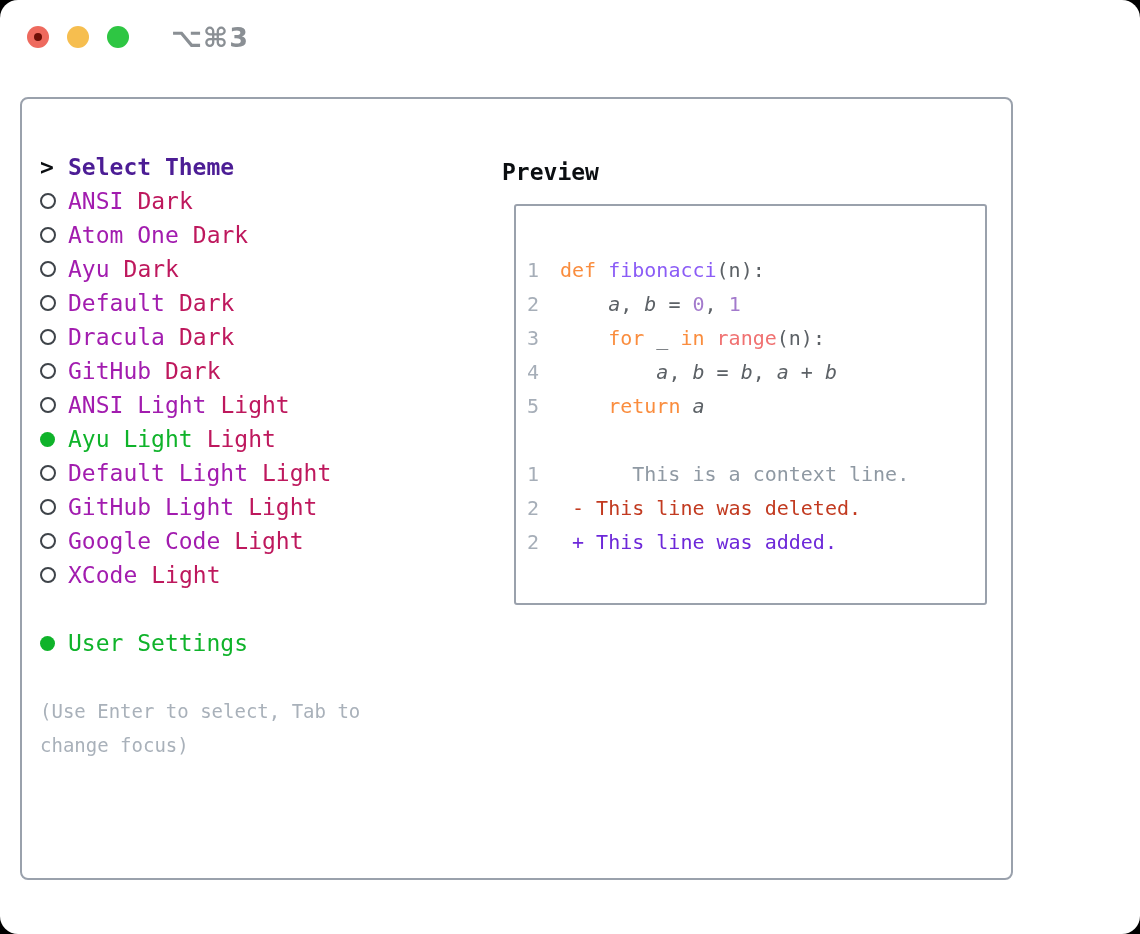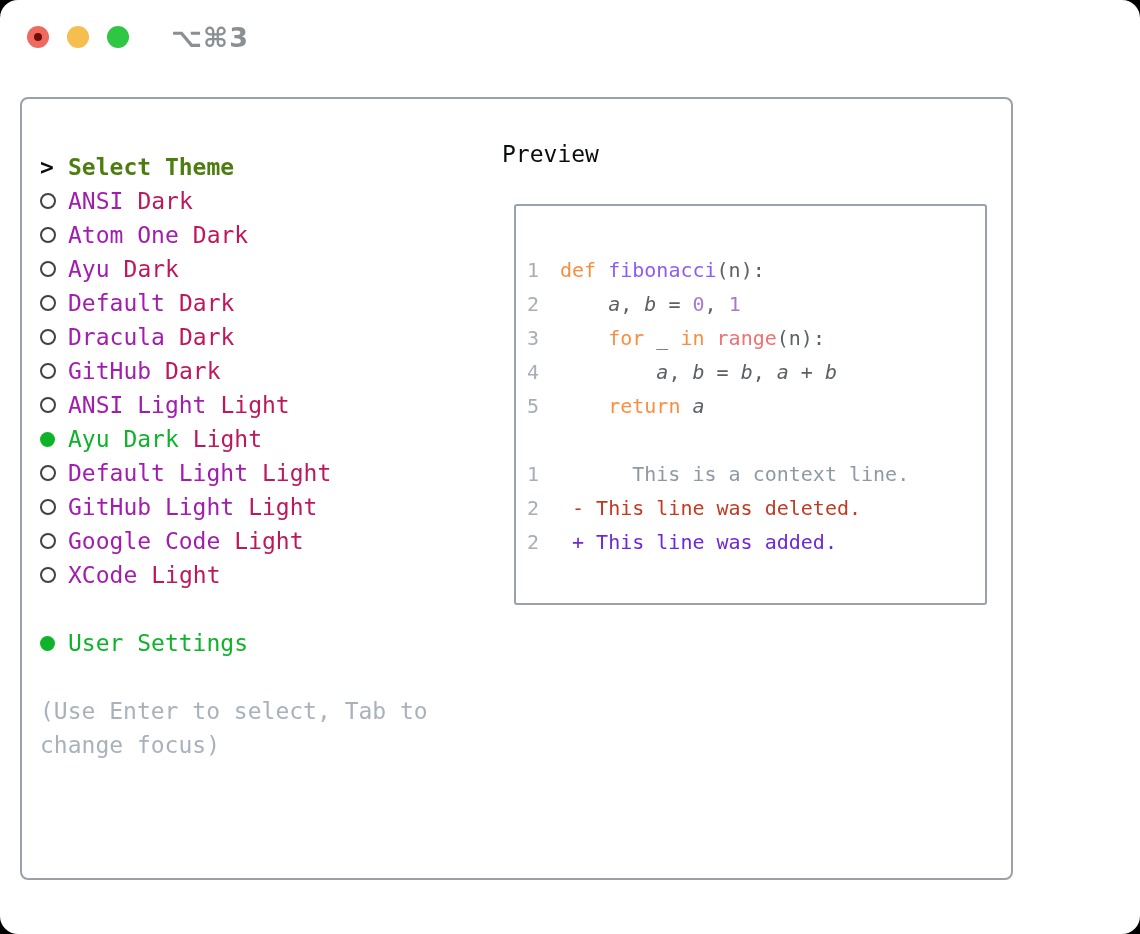--- a/index.html
+++ b/index.html
@@ -21,28 +21,28 @@
     position:absolute;left:20px;top:97px;width:989px;height:779px;
     border:2px solid #9aa1ac;border-radius:8px;background:#fff;
   }
   
   .left-col{position:absolute;left:18px;top:51px;width:440px;}
   .row{height:34px;display:flex;align-items:center;font-size:23px;}
   .bullet-col{width:28px;display:flex;align-items:center;flex:none;}
   .ring{width:12px;height:12px;border:2px solid #3e4349;border-radius:50%;display:inline-block;}
   .dot-filled{width:15px;height:15px;background:#0fb32a;border-radius:50%;display:inline-block;}
   .prompt-char{color:#0b0e11;font-weight:bold;}
-  .header-label{color:#4d7c0f;font-weight:bold;white-space:pre;}
+  .header-label{color:#4c1d95;font-weight:bold;white-space:pre;}
   .name{color:#a21caf;white-space:pre;}
   .tag{color:#be185d;margin-left:14px;white-space:pre;}
   .row.selected .name{color:#0fb32a;}
-  .help-line{color:#a9b1ba;font-size:23px;height:34px;display:flex;align-items:center;white-space:pre;}
-  
-  .preview-label{position:absolute;left:480px;top:38px;height:34px;display:flex;align-items:center;
-    font-size:23px;font-weight:normal;color:#0b0e11;}
+  .help-line{color:#a9b1ba;font-size:19px;height:34px;display:flex;align-items:center;white-space:pre;}
+  
+  .preview-label{position:absolute;left:480px;top:56px;height:34px;display:flex;align-items:center;
+    font-size:23px;font-weight:bold;color:#0b0e11;}
   .preview-box{
     position:absolute;left:492px;top:105px;width:473px;height:401px;
     border:2px solid #9aa1ac;border-radius:3px;background:#fff;
     padding:47px 0 0 11px;box-sizing:border-box;overflow:hidden;
   }
   .prow{height:34px;display:flex;align-items:center;font-size:20px;}
   .gutter{width:33px;flex:none;color:#a6aeb8;white-space:pre;}
   .ptext{white-space:pre;}
   .tok-keyword{color:#fa8d3e;}
   .tok-function{color:#8b5cf6;}
@@ -123,21 +123,21 @@
         <span class="bullet-col">
             <span class="ring"></span>
           </span>
         <span class="name">ANSI Light</span>
         <span class="tag">Light</span>
       </div>
       <div class="row item selected">
         <span class="bullet-col">
             <span class="dot-filled"></span>
           </span>
-        <span class="name">Ayu Dark</span>
+        <span class="name">Ayu Light</span>
         <span class="tag">Light</span>
       </div>
       <div class="row item">
         <span class="bullet-col">
             <span class="ring"></span>
           </span>
         <span class="name">Default Light</span>
         <span class="tag">Light</span>
       </div>
       <div class="row item">

